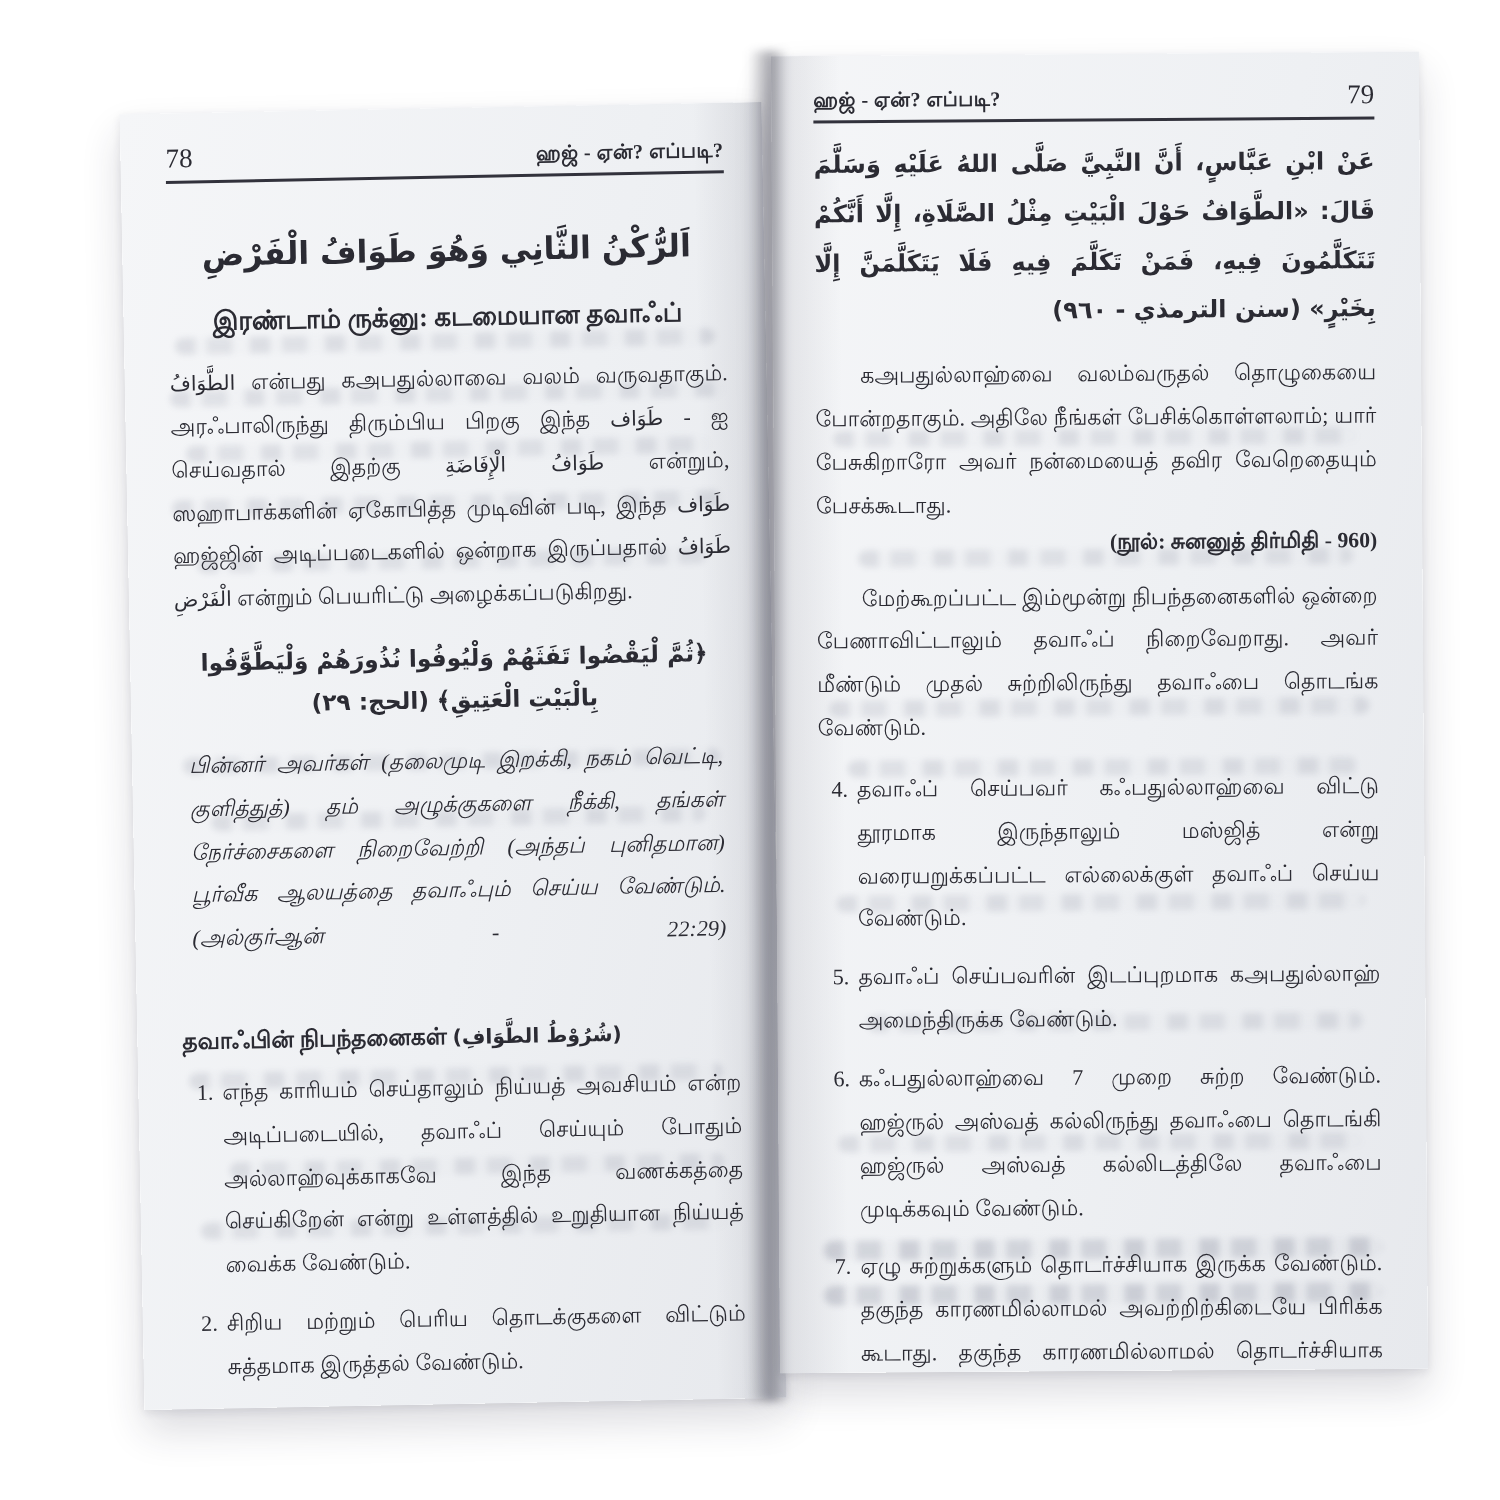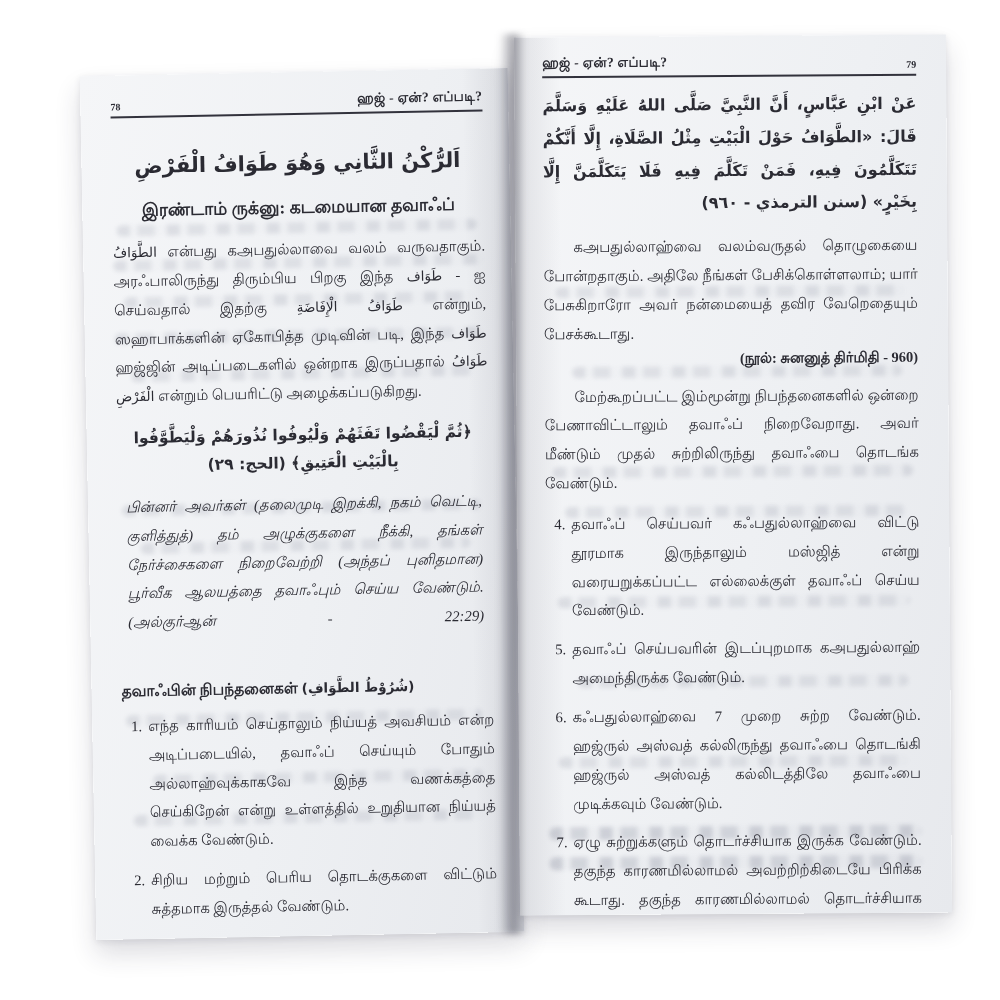--- a/index.html
+++ b/index.html
@@ -44,21 +44,21 @@
     content:""; position:absolute; top:0; left:0; width:46px; height:100%;
     background:linear-gradient(270deg, rgba(30,30,50,0), rgba(30,30,50,.10)); pointer-events:none;
   }
 
   .phead{
     display:flex; justify-content:space-between; align-items:flex-end;
     border-bottom:2px solid #32323c; padding-bottom:4px; margin-bottom:6px;
     position:relative; z-index:2;
   }
   .rhead{ font-weight:bold; font-size:13.5px; letter-spacing:.3px; }
-  .pnum{ font-weight:bold; font-size:10px; }
+  .pnum{ font-weight:normal; font-size:18px; }
   .ar-heading{
     text-align:center; font-size:21px; font-weight:bold;
     margin:30px 0 10px 0; direction:rtl;
     font-family:"DejaVu Sans",sans-serif;
     position:relative; z-index:2;
   }
   .ta-heading{
     text-align:center; font-size:17.5px; font-weight:bold;
     margin:12px 0 16px 0; position:relative; z-index:2;
   }

